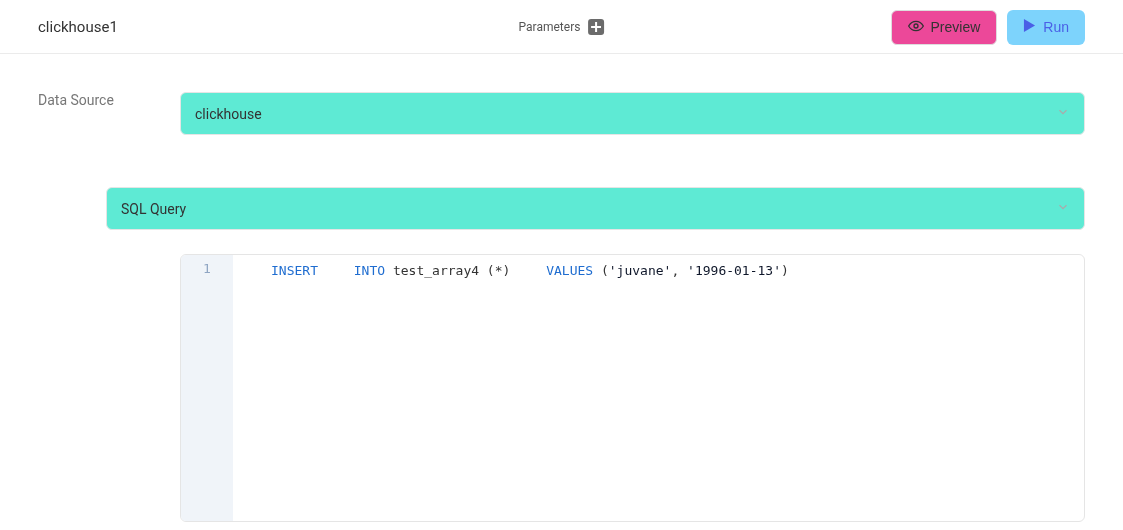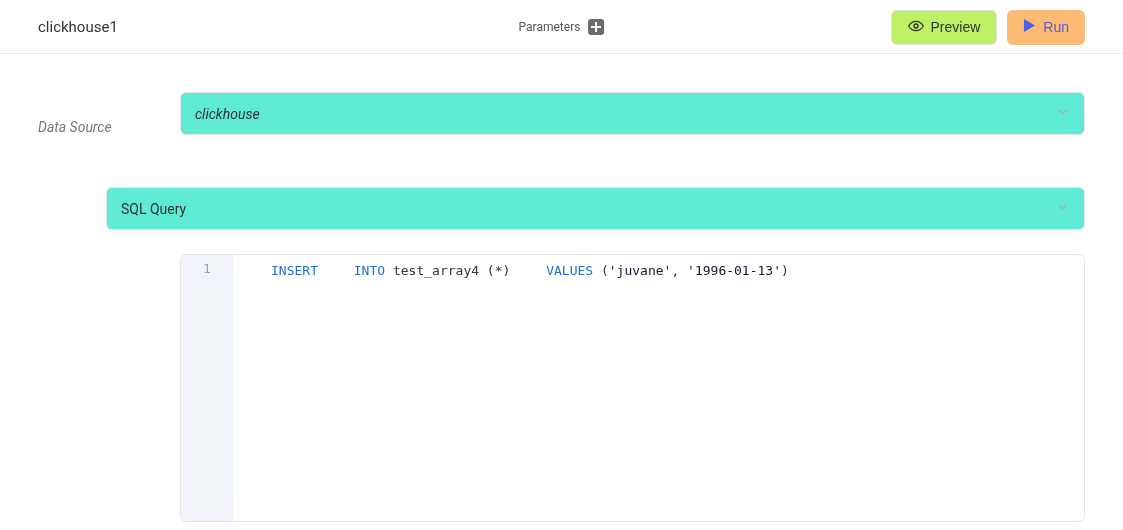--- a/index.html
+++ b/index.html
@@ -62,48 +62,47 @@
       align-items: center;
       gap: 7px;
       padding: 7px 16px;
       border-radius: 6px;
       font-size: 14px;
       font-weight: 500;
       cursor: pointer;
       border: none;
     }
     .btn-preview {
-      background: #bef264;
+      background: #ec4899;
       border: 1px solid #ddd;
       color: #333;
     }
     .btn-run {
-      background: #fdba74;
+      background: #7dd3fc;
       color: #4a5fe6;
       justify-content: center;
     }
     .btn-run svg path {
       fill: #4a5fe6;
     }
     .eye-icon svg {
       width: 16px;
       height: 16px;
     }
     .play-icon svg {
       width: 13px;
       height: 13px;
     }
     .content {
       padding: 38px 38px 20px 38px;
     }
     .row {
       display: flex;
-      align-items: flex-end;
+      align-items: flex-start;
       margin-bottom: 52px;
-      font-style: italic;
     }
     .row-label {
       width: 142px;
       font-size: 14px;
       color: #777;
       flex-shrink: 0;
     }
     .select-box {
       flex: 1;
       border: 1px solid #e5e5e5;

